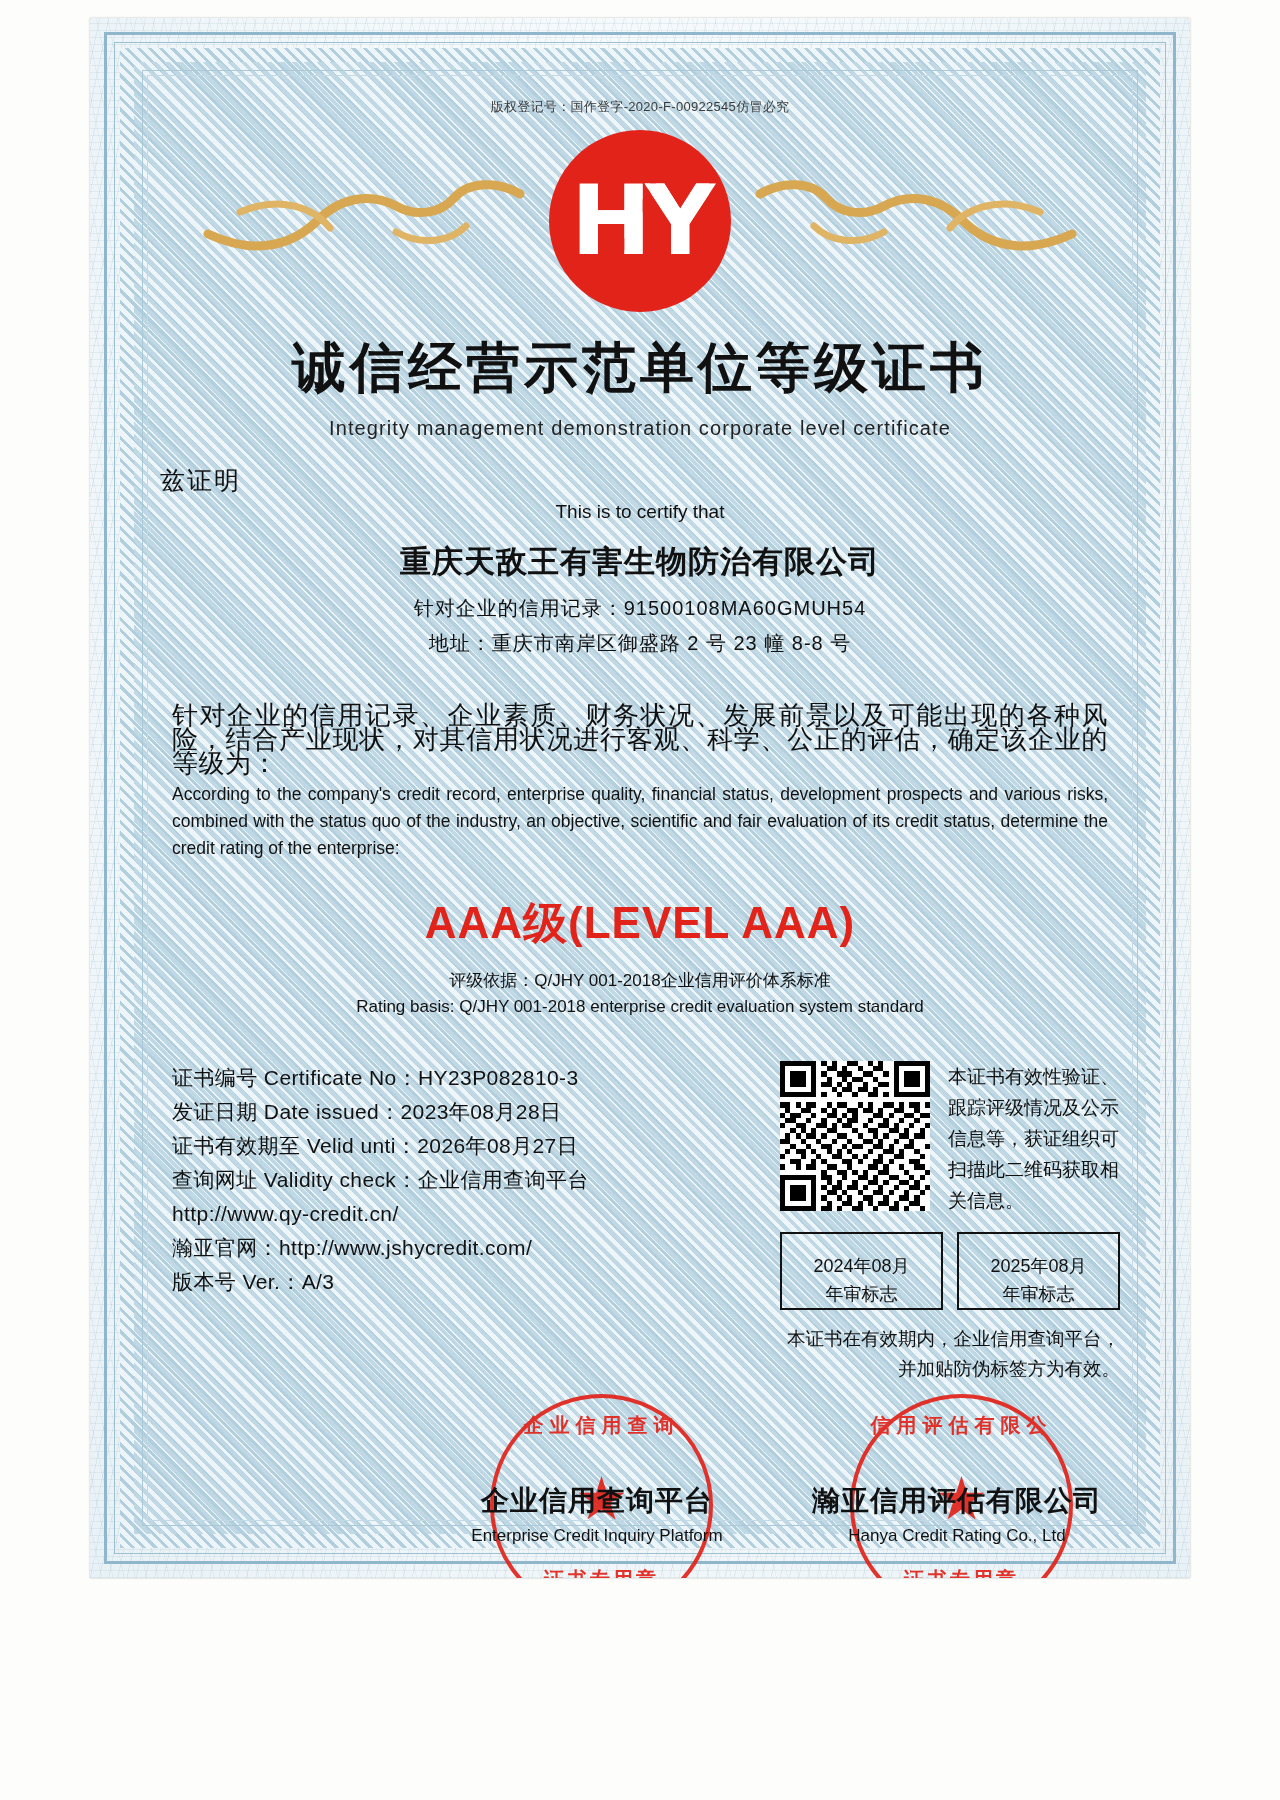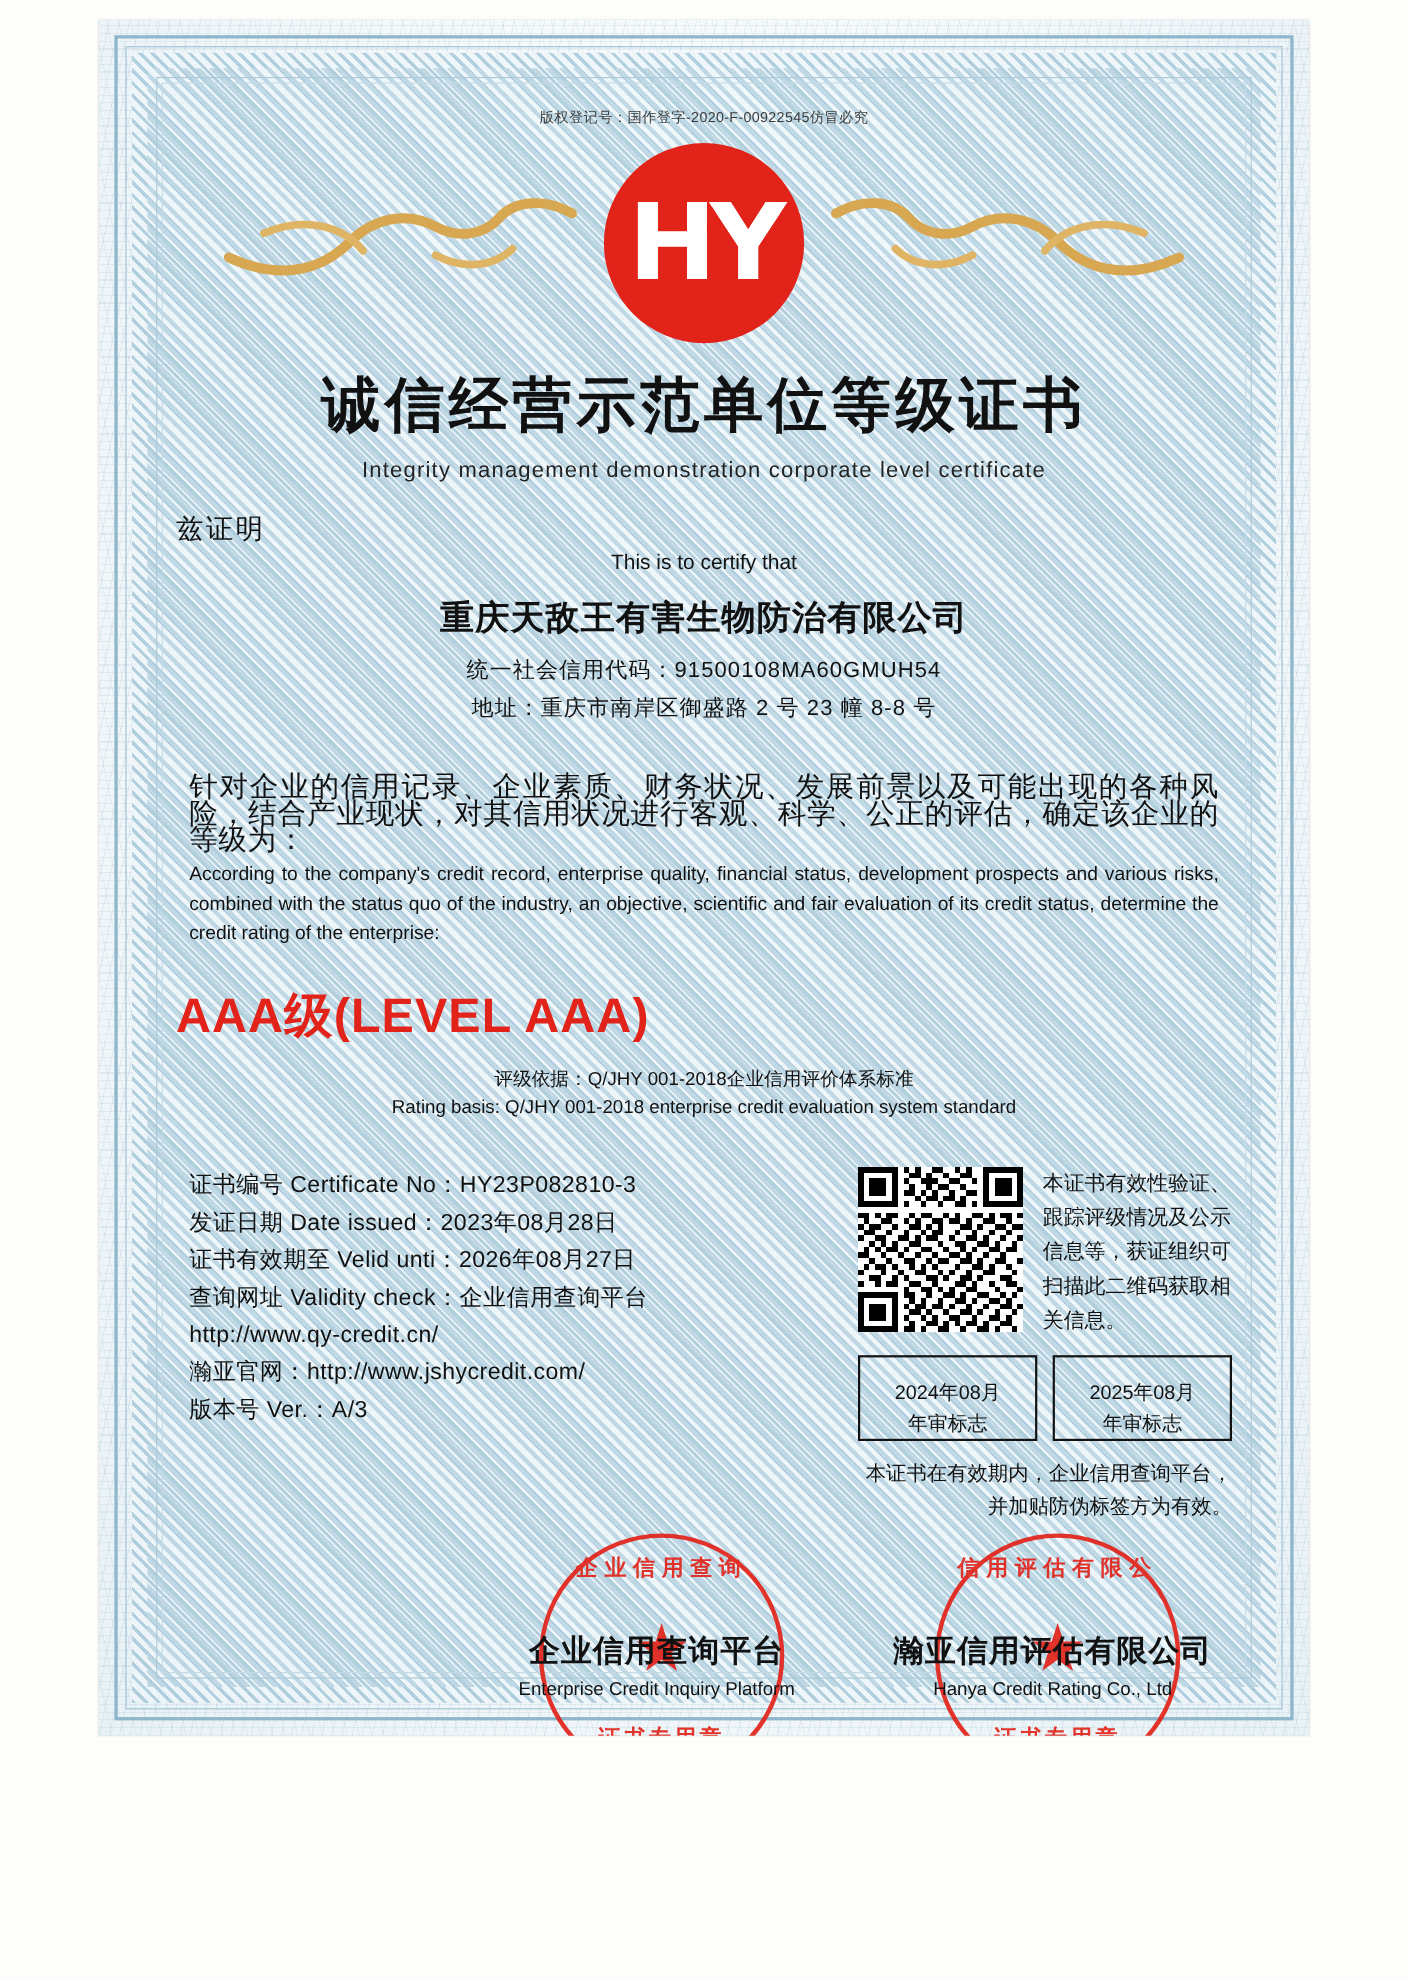--- a/index.html
+++ b/index.html
@@ -99,21 +99,21 @@
   }
   .credit-code{text-align:center;font-size:20px;color:#111;margin-top:12px;letter-spacing:1px;}
   .address{text-align:center;font-size:20px;color:#111;margin-top:8px;letter-spacing:1px;}
 
   
   .para{margin-top:46px;padding:0 12px;}
   .para-cn{font-size:26px;line-height:24px;color:#111;text-align:justify;letter-spacing:.5px;}
   .para-en{font-size:17.5px;line-height:27px;color:#111;margin-top:6px;text-align:justify;}
 
   .level{
-    color:#e2231a;font-size:44px;font-weight:bold;margin-top:32px;letter-spacing:1px;
+    text-align:center;color:#e2231a;font-size:44px;font-weight:bold;margin-top:32px;letter-spacing:1px;
   }
   .basis-cn{text-align:center;font-size:17px;color:#111;margin-top:16px;}
   .basis-en{text-align:center;font-size:17px;color:#111;margin-top:5px;}
 
   
   .info-row{display:flex;margin-top:44px;gap:48px;}
   .info-left{width:560px;padding-left:12px;}
   .info-left div{font-size:21px;color:#111;line-height:34px;letter-spacing:.4px;}
   .info-right{flex:1;display:flex;flex-direction:column;}
   .qr-row{display:flex;gap:18px;}
@@ -189,21 +189,21 @@
       </svg>
     </div>
 
     <div class="title-cn">诚信经营示范单位等级证书</div>
     <div class="title-en">Integrity management demonstration corporate level certificate</div>
 
     <div class="certify-cn">兹证明</div>
     <div class="certify-en">This is to certify that</div>
 
     <div class="company">重庆天敌王有害生物防治有限公司</div>
-    <div class="credit-code">统一社会信用代码：91500108MA60GMUH54</div>
+    <div class="credit-code">针对企业的信用记录：91500108MA60GMUH54</div>
     <div class="address">地址：重庆市南岸区御盛路 2 号 23 幢 8-8 号</div>
 
     <div class="para">
       <div class="para-cn">针对企业的信用记录、企业素质、财务状况、发展前景以及可能出现的各种风险，结合产业现状，对其信用状况进行客观、科学、公正的评估，确定该企业的等级为：</div>
       <div class="para-en">According to the company's credit record, enterprise quality, financial status, development prospects and various risks, combined with the status quo of the industry, an objective, scientific and fair evaluation of its credit status, determine the credit rating of the enterprise:</div>
     </div>
 
     <div class="level">AAA级(LEVEL AAA)</div>
     <div class="basis-cn">评级依据：Q/JHY 001-2018企业信用评价体系标准</div>
     <div class="basis-en">Rating basis: Q/JHY 001-2018 enterprise credit evaluation system standard</div>

